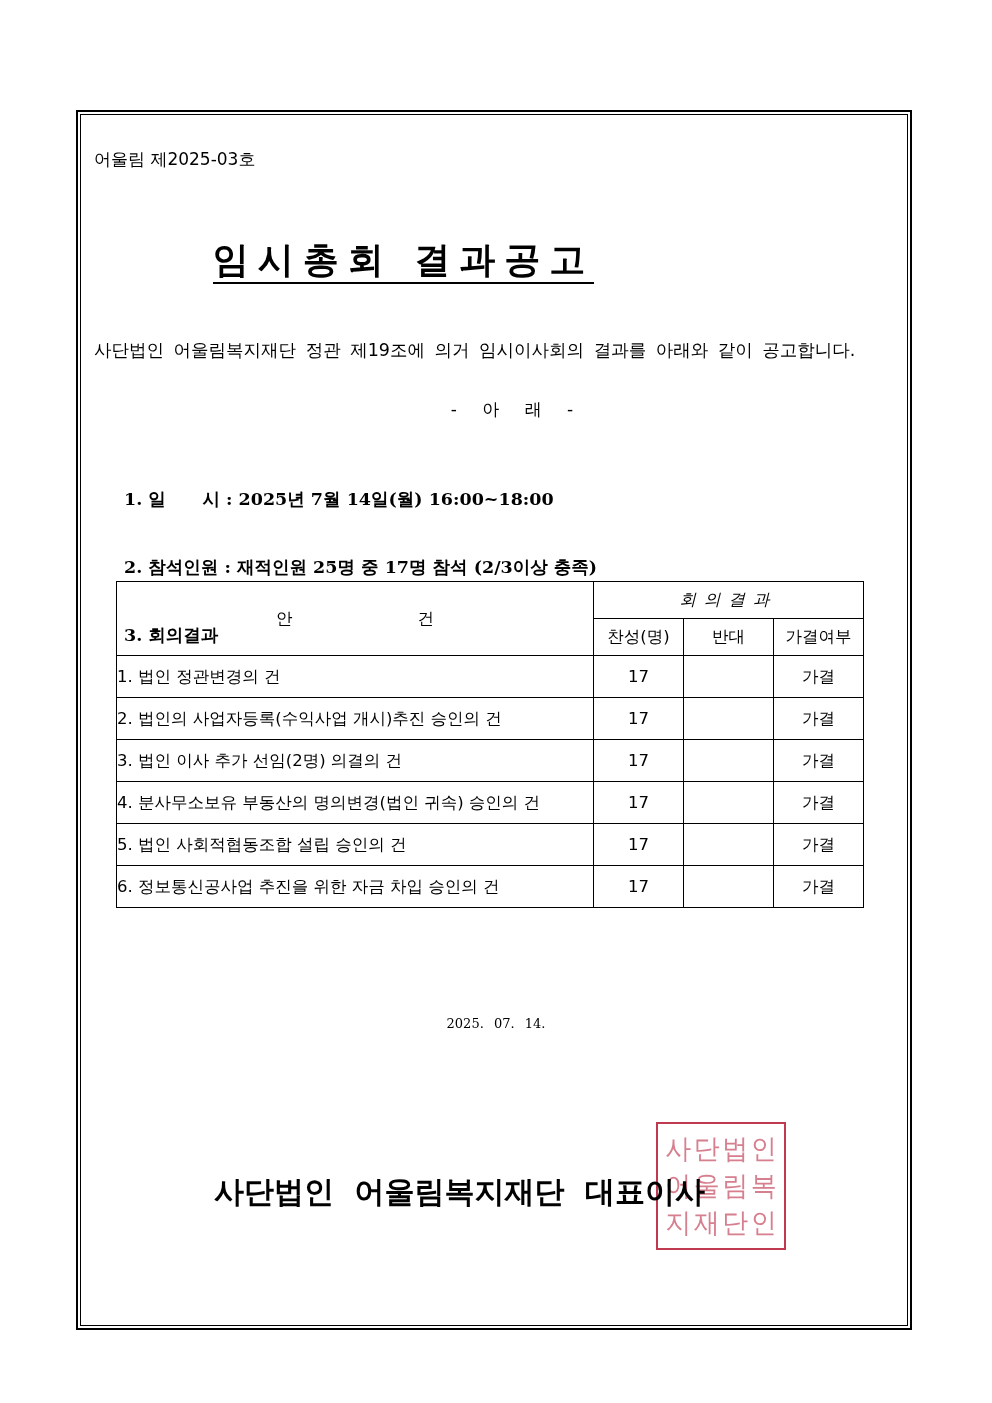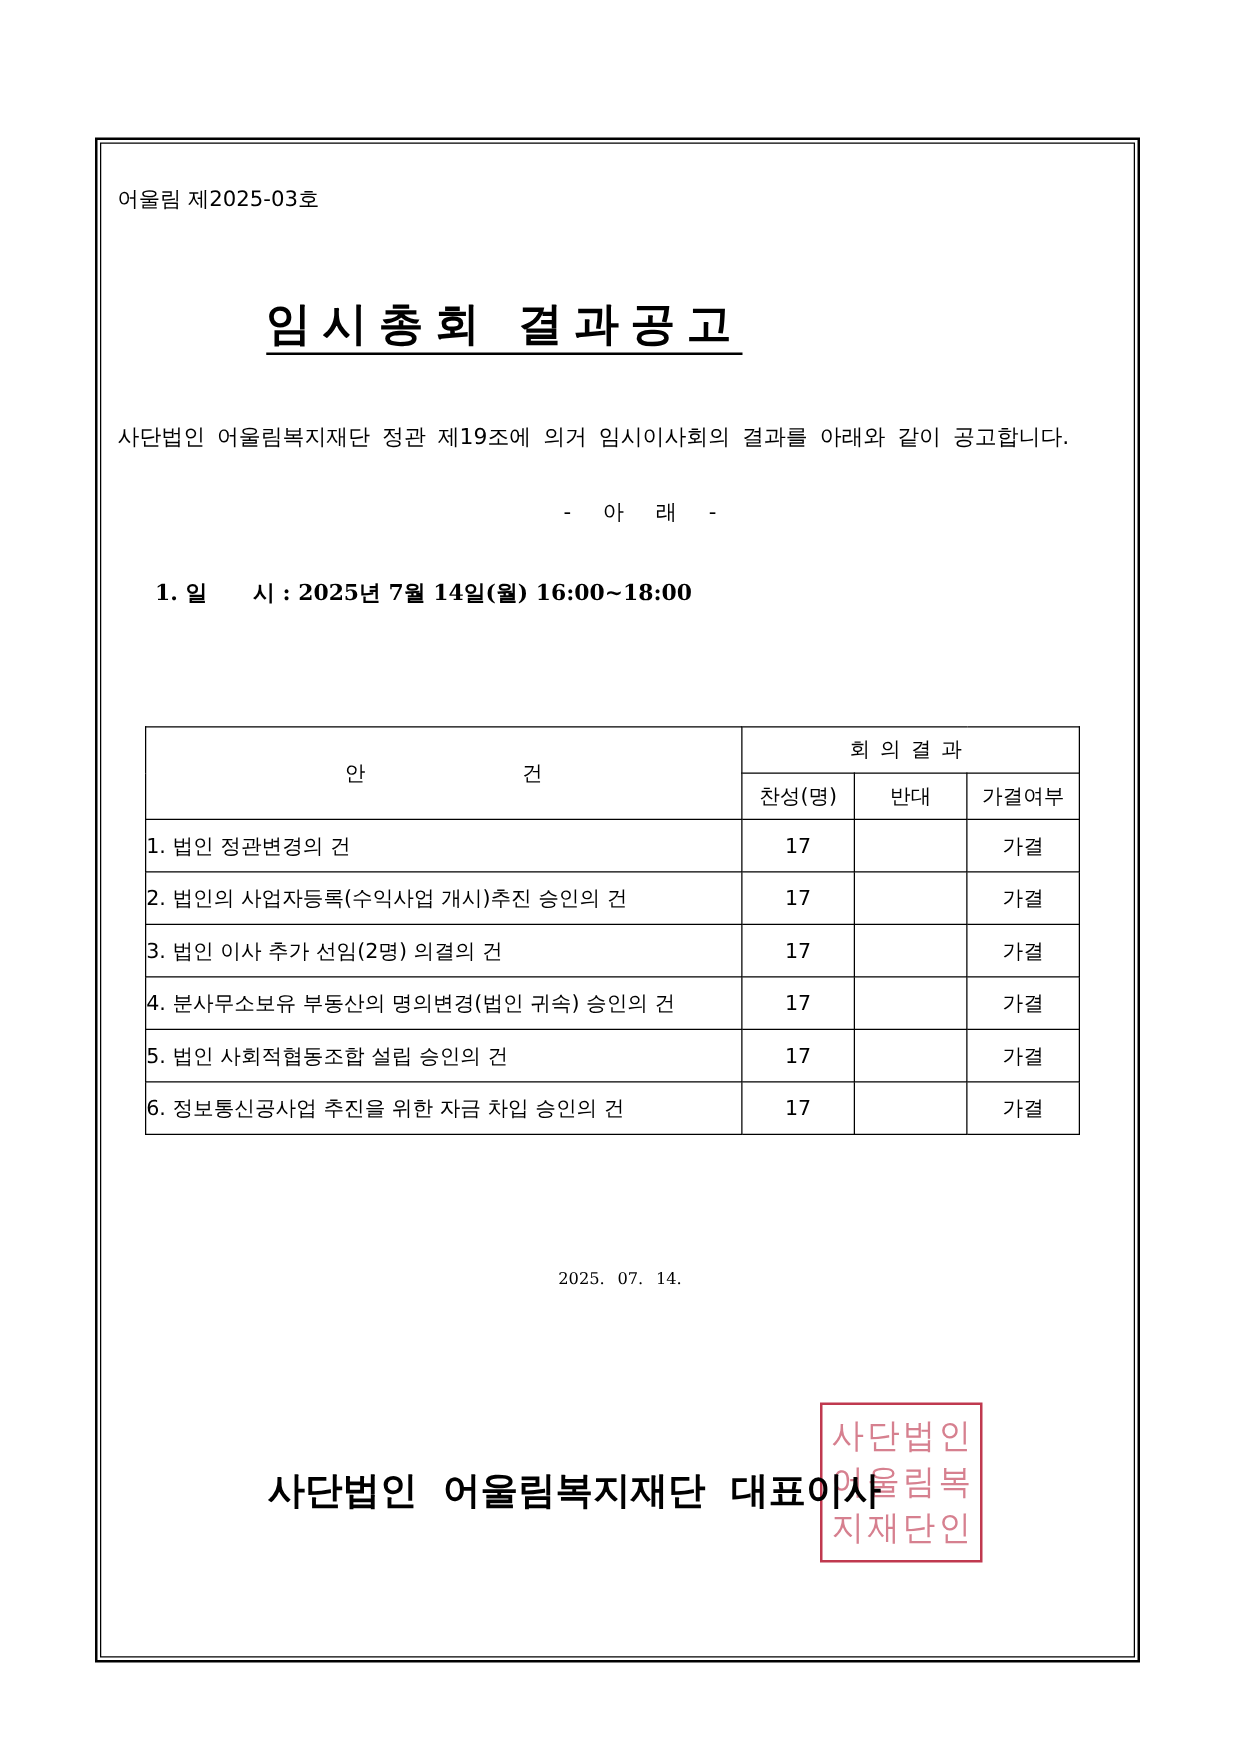--- a/index.html
+++ b/index.html
@@ -27,30 +27,30 @@
   .intro {
     position: absolute; left: 94px; top: 334px; width: 806px;
     font-family: "DejaVu Sans", sans-serif; font-size: 17.5px; line-height: 32px;
     text-align: justify; text-align-last: left; word-spacing: 4px;
   }
   .below {
     position: absolute; left: 0; width: 992px; top: 398px; text-align: center;
     font-family: "DejaVu Sans", sans-serif; font-size: 17px; word-spacing: 20px; padding-left: 16px;
   }
   .items { position: absolute; left: 124px; top: 460px; font-family: "DejaVu Serif", serif; font-size: 17.5px; font-weight: bold; }
-  .item { height: 44px; line-height: 30px; white-space: pre; }
+  .item { height: 44px; line-height: 30px; white-space: pre; margin-top: 24px; }
   table.results {
     position: absolute; left: 116px; top: 581px; width: 748px;
     border-collapse: collapse; font-family: "DejaVu Sans", sans-serif; font-size: 16.5px;
   }
   table.results td, table.results th {
     border: 1px solid #000; padding: 0; font-weight: normal;
   }
   th.h-agenda { width: 476px; text-align: center; word-spacing: 120px; }
-  th.h-group { height: 36px; letter-spacing: 8px; }
+  th.h-group { height: 36px; letter-spacing: 8px; font-style: italic; }
   th.h-sub { height: 36px; width: 89px; margin-top: 16px; }
   td.agenda { height: 41px; padding-left: 8px; text-align: left; }
   td.num, td.against, td.passed { text-align: center; }
   .date {
     position: absolute; left: 0; width: 992px; top: 1016px; text-align: center;
     font-family: "DejaVu Serif", serif; font-size: 13px; word-spacing: 6px;
   }
   .signature {
     position: absolute; left: 214px; top: 1172px;
     font-family: "DejaVu Sans", sans-serif; font-size: 30px; font-weight: bold; word-spacing: 10px;
@@ -79,20 +79,22 @@
 <div class="title">
   <span>임시총회 결과공고</span>
 </div>
 
 <div class="intro">사단법인 어울림복지재단 정관 제19조에 의거 임시이사회의 결과를 아래와 같이 공고합니다.</div>
 
 <div class="below">- 아 래 -</div>
 
 <div class="items">
   <div class="item"><span>1. 일      시 : </span><span>2025년 7월 14일(월) 16:00~18:00</span></div>
+  <div class="item"><span>2. 참석인원 : </span><span>재적인원 25명 중 17명 참석 (2/3이상 충족)</span></div>
+  <div class="item"><span>3. 회의결과</span></div>
 </div>
 
 <table class="results">
   <tbody>
       <tr>
     <th class="h-agenda" rowspan="2">안 건</th>
     <th class="h-group" colspan="3">회의결과</th>
   </tr>
   <tr>
     <th class="h-sub">찬성(명)</th>

